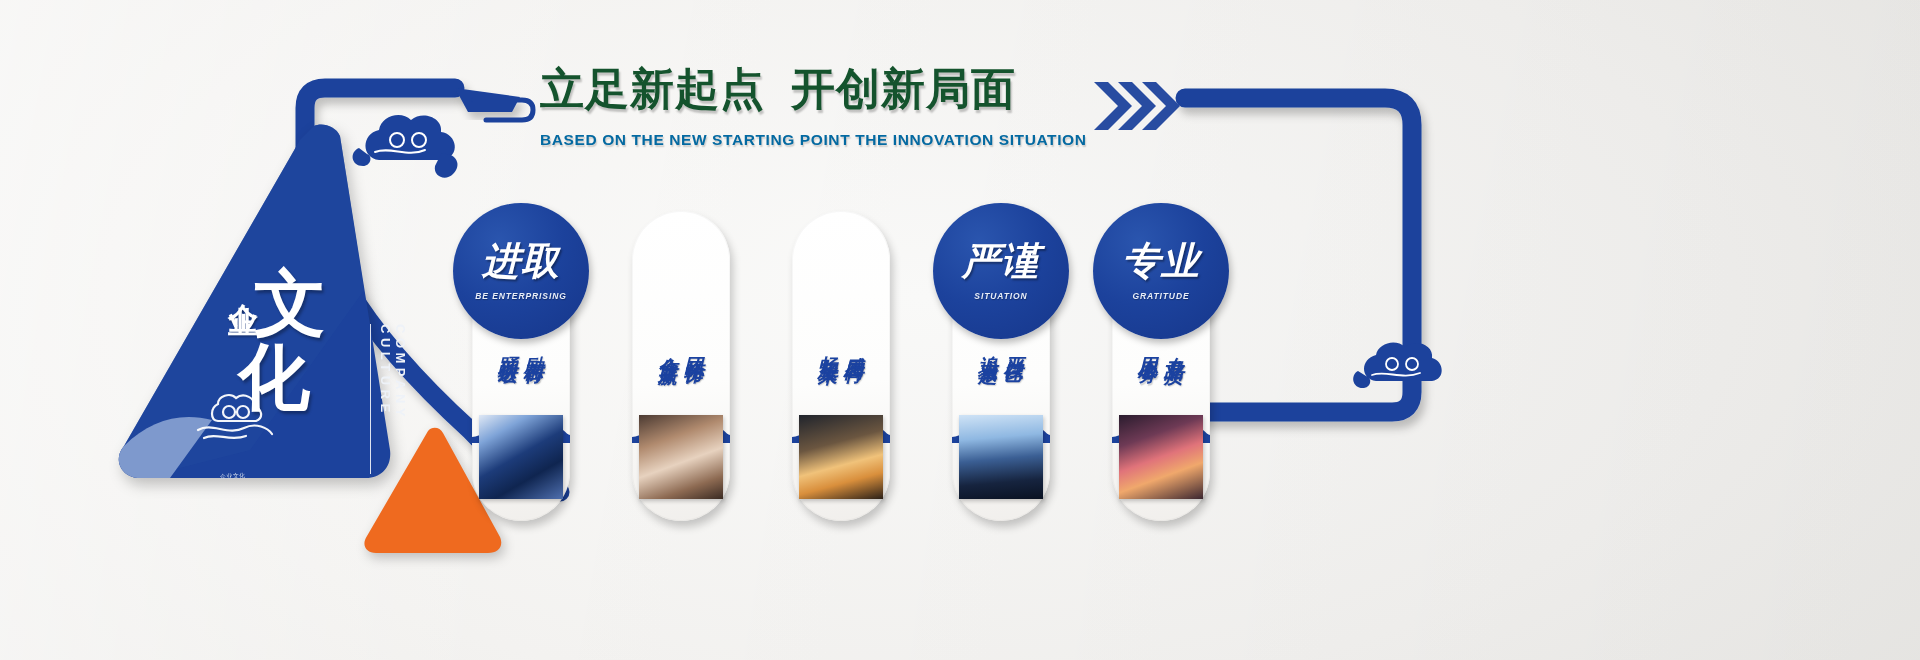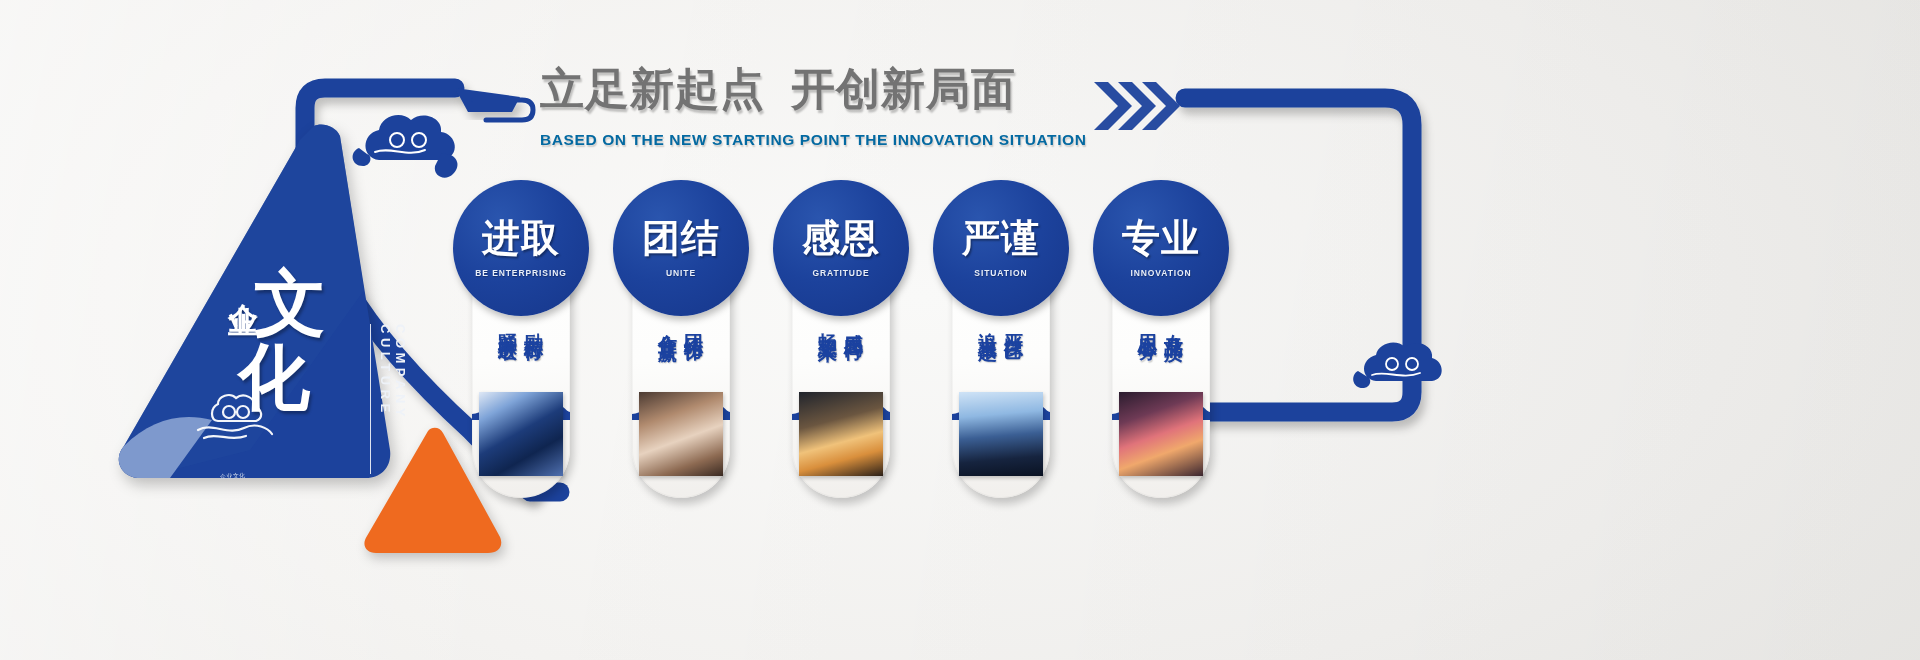--- a/index.html
+++ b/index.html
@@ -68,45 +68,46 @@
     font-size:6px;color:#cdd8ea;letter-spacing:.4px;
     transform:rotate(-3deg);
   }
 
   
   .headline{
     position:absolute;left:540px;top:66px;width:620px;height:92px;
   }
   .hl-cn{
     font-family:"Liberation Serif","DejaVu Serif",serif;
-    font-size:44px;font-weight:700;color:#737373;letter-spacing:1px;
+    font-size:44px;font-weight:700;color:#14532d;letter-spacing:1px;
     white-space:nowrap;
     text-shadow:1.5px 2.5px 2px rgba(0,0,0,.22);
     line-height:1.08;
   }
   .hl-cn .gap{display:inline-block;width:26px;}
   .hl-en{
     margin-top:17px;
     font-size:15.5px;font-weight:700;color:#0369a1;letter-spacing:.6px;
     white-space:nowrap;
     text-shadow:1px 1.5px 1.5px rgba(0,0,0,.18);
   }
   .chevrons{position:absolute;left:1092px;top:78px;}
 
   
   .cloud-top{position:absolute;left:345px;top:108px;}
   .cloud-right{position:absolute;left:1350px;top:335px;}
 
   
   .cards{position:absolute;left:0;top:0;width:1920px;height:660px;}
   .card{
-    position:absolute;top:188px;width:98px;height:310px;
+    position:absolute;top:211px;width:98px;height:310px;
     background:linear-gradient(176deg,#ffffff 0%,#fdfdfc 55%,#f1efec 100%);
     border-radius:49px;
     box-shadow:3px 6px 9px rgba(0,0,0,.20), 0 0 0 1px rgba(0,0,0,.03) inset;
+    font-style:italic;
   }
   .circle{
     position:absolute;left:-19px;top:-8px;
     width:136px;height:136px;border-radius:50%;
     background:radial-gradient(circle at 34% 28%, #2a55ae 0%, #1c429c 48%, #16368a 100%);
     box-shadow:2px 4px 7px rgba(0,0,0,.26);
     display:flex;flex-direction:column;align-items:center;justify-content:center;
   }
   .circle .cn{
     font-family:"Liberation Serif","DejaVu Serif",serif;
@@ -263,41 +264,33 @@
     </div>
     <svg class="card-base" viewBox="0 0 98 22">
       <path d="M0 22 L0 16 C10 16 14 6 26 6 C38 6 42 14 52 14 C62 14 66 4 78 4 C90 4 94 14 98 14 L98 22 Z" fill="#1c429c"></path>
     </svg>
     <div class="photo ph1">
         <div class="ph-inner"></div>
       </div>
   </div>
 
   <div class="card" style="left:632px;">
-    <div class="circle">
-      <div class="cn">团结</div>
-      <div class="en">UNITE</div>
-    </div>
     <div class="slogan">
       <div class="col">合作共赢</div>
       <div class="col">团结协作</div>
     </div>
     <svg class="card-base" viewBox="0 0 98 22">
       <path d="M0 22 L0 16 C10 16 14 6 26 6 C38 6 42 14 52 14 C62 14 66 4 78 4 C90 4 94 14 98 14 L98 22 Z" fill="#1c429c"></path>
     </svg>
     <div class="photo ph2">
         <div class="ph-inner"></div>
       </div>
   </div>
 
   <div class="card" style="left:792px;">
-    <div class="circle">
-      <div class="cn">感恩</div>
-      <div class="en">GRATITUDE</div>
-    </div>
     <div class="slogan">
       <div class="col">畅想未来</div>
       <div class="col">感恩同行</div>
     </div>
     <svg class="card-base" viewBox="0 0 98 22">
       <path d="M0 22 L0 16 C10 16 14 6 26 6 C38 6 42 14 52 14 C62 14 66 4 78 4 C90 4 94 14 98 14 L98 22 Z" fill="#1c429c"></path>
     </svg>
     <div class="photo ph3">
         <div class="ph-inner"></div>
       </div>
@@ -316,21 +309,21 @@
       <path d="M0 22 L0 16 C10 16 14 6 26 6 C38 6 42 14 52 14 C62 14 66 4 78 4 C90 4 94 14 98 14 L98 22 Z" fill="#1c429c"></path>
     </svg>
     <div class="photo ph4">
         <div class="ph-inner"></div>
       </div>
   </div>
 
   <div class="card" style="left:1112px;text-align:right;">
     <div class="circle">
       <div class="cn">专业</div>
-      <div class="en">INNOVATION</div>
+      <div class="en">GRATITUDE</div>
     </div>
     <div class="slogan">
       <div class="col">用心服务</div>
       <div class="col">专业品质</div>
     </div>
     <svg class="card-base" viewBox="0 0 98 22">
       <path d="M0 22 L0 16 C10 16 14 6 26 6 C38 6 42 14 52 14 C62 14 66 4 78 4 C90 4 94 14 98 14 L98 22 Z" fill="#1c429c"></path>
     </svg>
     <div class="photo ph5">
         <div class="ph-inner"></div>

